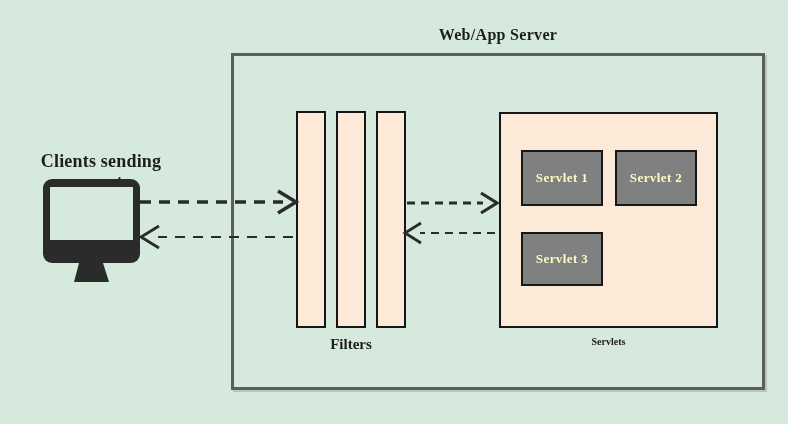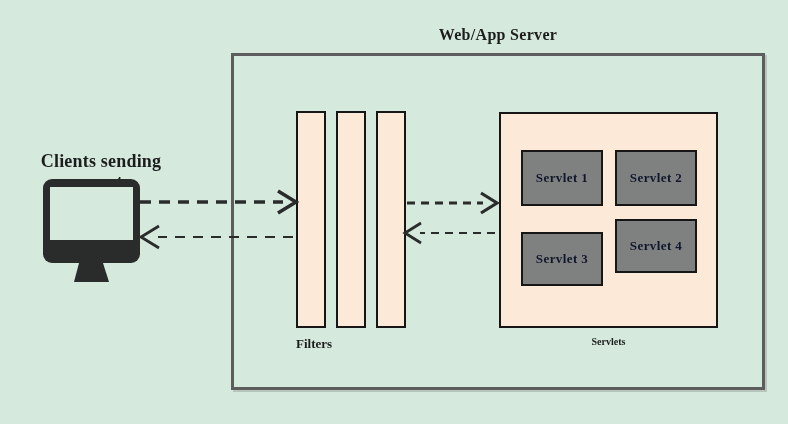--- a/index.html
+++ b/index.html
@@ -62,21 +62,22 @@
     box-sizing: border-box;
   }
   .filter-bar.b1 { left: 296px; }
   .filter-bar.b2 { left: 336px; }
   .filter-bar.b3 { left: 376px; }
   .filters-label {
     position: absolute;
     left: 296px;
     top: 336px;
     width: 110px;
-    font-size: 13px;
+    text-align: center;
+    font-size: 15px;
     font-weight: bold;
   }
   .servlets-box {
     position: absolute;
     left: 499px;
     top: 112px;
     width: 219px;
     height: 216px;
     background: #fce9d8;
     border: 2px solid #161616;
@@ -88,21 +89,21 @@
     height: 56px;
     background: #7f8080;
     border: 2px solid #161616;
     box-sizing: border-box;
     display: flex;
     align-items: center;
     justify-content: center;
     font-size: 13px;
     font-weight: bold;
     letter-spacing: 0.4px;
-    color: #0f172a;
+    color: #fef9c3;
   }
   .servlet.s1 { left: 20px;  top: 36px;  }
   .servlet.s2 { left: 114px; top: 36px;  }
   .servlet.s3 { left: 20px;  top: 118px; height: 54px; }
   .servlet.s4 { left: 114px; top: 105px; height: 54px; }
   .servlets-label {
     position: absolute;
     left: 499px;
     top: 336px;
     width: 219px;
@@ -136,21 +137,20 @@
 
   <div class="filter-bar b1"></div>
   <div class="filter-bar b2"></div>
   <div class="filter-bar b3"></div>
   <div class="filters-label">Filters</div>
 
   <div class="servlets-box">
     <div class="servlet s1">Servlet 1</div>
     <div class="servlet s2">Servlet 2</div>
     <div class="servlet s3">Servlet 3</div>
-    <div class="servlet s4">Servlet 4</div>
   </div>
   <div class="servlets-label">Servlets</div>
 
   <svg class="arrows" width="788" height="424" viewBox="0 0 788 424">
 
     <g stroke="#2a2c2b" fill="none">
       <line x1="140" y1="202" x2="283" y2="202" stroke-width="3.5" stroke-dasharray="11,8"></line>
       <polyline points="278,191 296,202 278,213" stroke-width="3.5"></polyline>
     </g>
 

